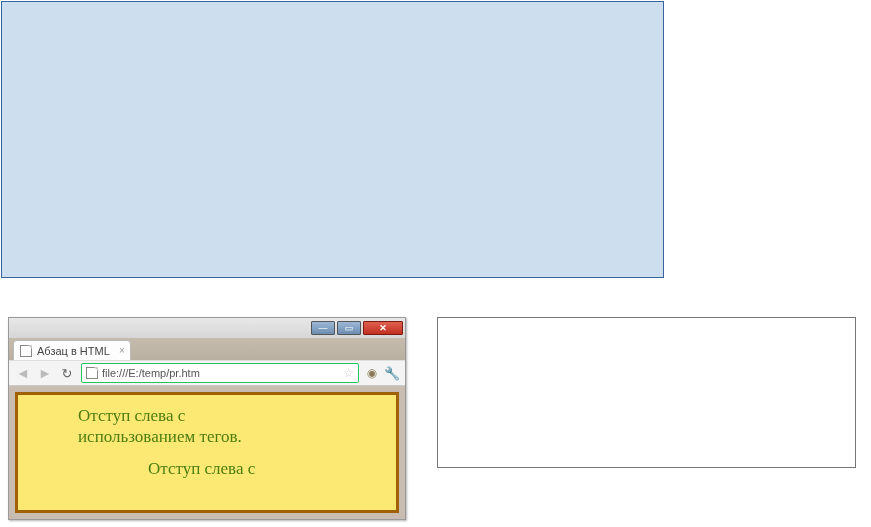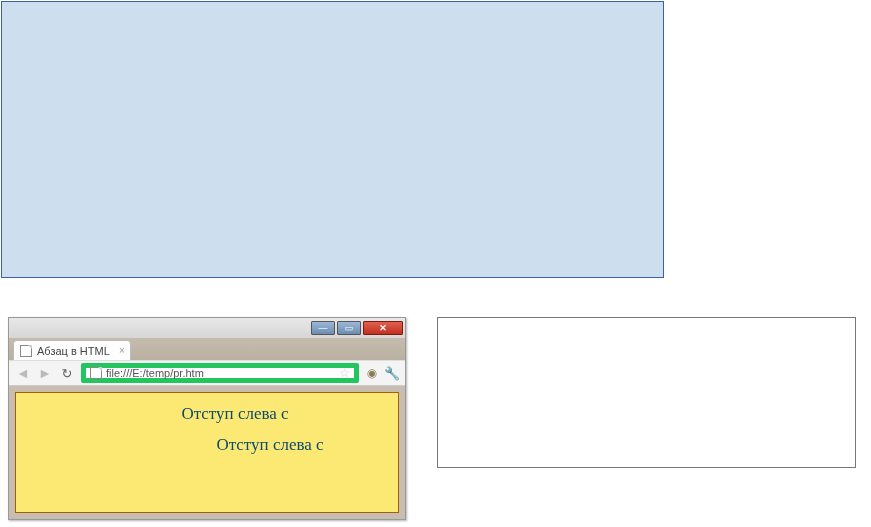--- a/index.html
+++ b/index.html
@@ -111,21 +111,21 @@
   }
   .reload {
     width: 16px; height:16px;
     color:#666; font-size:13px;
     display:flex; align-items:center; justify-content:center;
   }
   .omnibox {
     flex: 1;
     height: 20px;
     background: #fff;
-    border: 5px solid #22c55e;
+    border: 1px solid #22c55e;
     border-radius: 2px;
     display: flex;
     align-items: center;
     padding: 0 4px;
     font-size: 11px;
     color: #555;
     gap: 4px;
   }
   .omnibox .page-icon {
     width: 12px; height: 12px;
@@ -147,27 +147,26 @@
     display:flex;align-items:center;justify-content:center;
   }
   .addr-row .wrench {
     width:14px;height:14px;font-size:13px;color:#666;
     display:flex;align-items:center;justify-content:center;
   }
   .page-body {
     flex: 1;
     margin: 6px;
     background: #fbe973;
-    border: 1px solid #a16207;
+    border: 3px solid #a16207;
     padding: 8px 4px 8px 2px;
     font-family: "Times New Roman", serif;
     font-size: 17px;
-    color: #0c4a6e;
+    color: #4d7c0f;
     overflow: hidden;
-    text-align: center;
   }
   .para1 { margin: 2px 0 10px 0; padding-left: 58px; line-height: 1.25; }
   .para2 { margin: 0; padding-left: 0; line-height: 1.25; }
   .para2 .indent { display:inline-block; width: 128px; }
   .empty-box {
     position: absolute;
     left: 437px;
     top: 317px;
     width: 419px;
     height: 151px;
@@ -210,20 +209,21 @@
       <span class="url-text">file:///E:/temp/pr.htm</span>
       <span class="star">☆</span>
     </div>
     <div class="eye">◉</div>
     <div class="wrench">🔧</div>
   </div>
 
   <div class="page-body">
     <p class="para1">
       <span>Отступ слева с</span><br>
+      <span>использованием тегов.</span>
     </p>
     <p class="para2">
       <span class="indent"></span><span>Отступ слева с</span><br>
     </p>
   </div>
 </div>
 
 <div class="empty-box"></div>
 
 </body></html>

